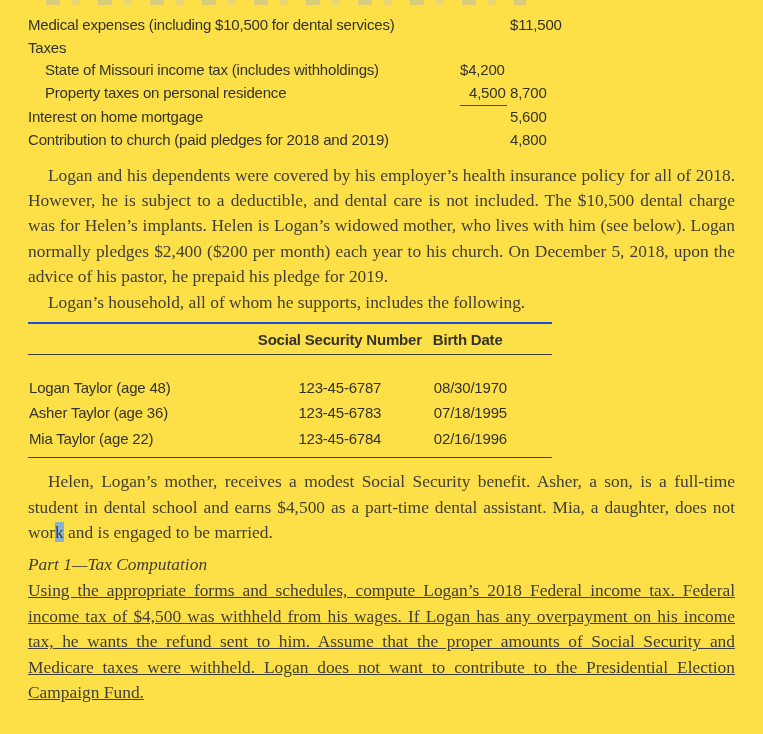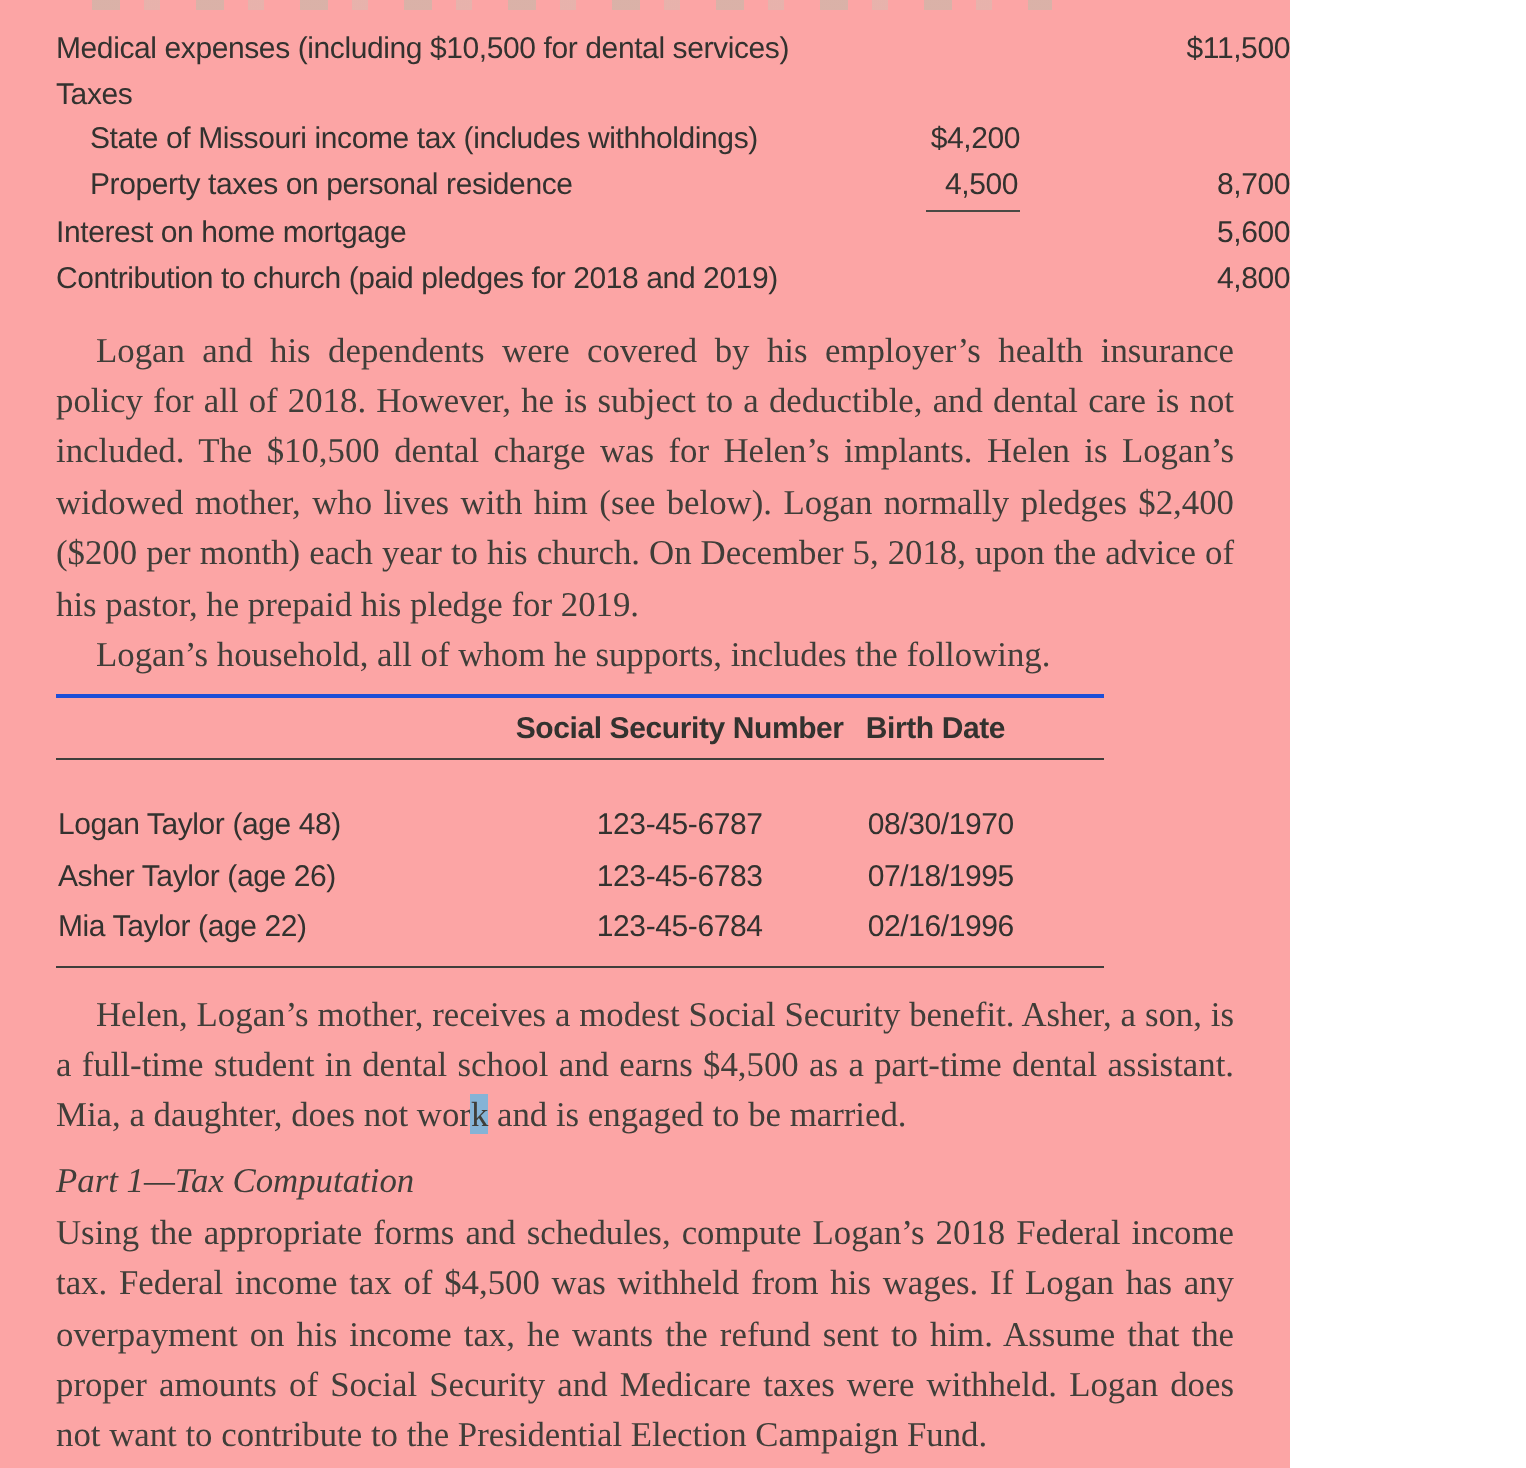--- a/index.html
+++ b/index.html
@@ -2,23 +2,23 @@
 <html><head>
 <meta charset="utf-8">
 <style>
   html, body { margin: 0; padding: 0; }
   body {
     background: #ffffff;
     font-family: "Liberation Serif", serif;
   }
   .page {
     position: relative;
-    width: 645px;
+    width: 763px;
     height: 734px;
-    background: #fca5a5;
+    background: #fde047;
     overflow: hidden;
     color: #403e39;
     box-sizing: border-box;
     padding: 0 28px 0 28px;
   }
 
   
   .top-clip {
     height: 5px;
     margin: 0 40px 9px 18px;
@@ -42,21 +42,21 @@
     margin-top: 9px;
   }
   .exp-row {
     display: grid;
     grid-template-columns: 432px 50px 135px;
     line-height: 22.6px;
     align-items: baseline;
   }
   .exp-label { white-space: nowrap; }
   .exp-row.indent .exp-label { padding-left: 17px; }
-  .exp-col1, .exp-col2 { text-align: right; white-space: nowrap; }
+  .exp-col1, .exp-col2 { white-space: nowrap; }
   .exp-col1 span { display: inline-block; }
   .exp-col1.sum-underline span {
     border-bottom: 1.6px solid #4a4944;
     padding: 0 1px 1px 9px;
   }
 
   
   .body-para {
     font-size: 17.4px;
     line-height: 25.4px;
@@ -102,21 +102,21 @@
 
   
   .part-heading {
     font-style: italic;
     font-weight: normal;
     font-size: 17.4px;
     line-height: 25px;
     margin: 7px 0 1px 0;
     color: #403e39;
   }
-  .part-body { margin-top: 0; }
+  .part-body { margin-top: 0; text-decoration: underline; }
 </style>
 </head>
 <body>
 
 <div class="page">
 
   <div class="top-clip"></div>
 
   <div class="expense-list">
     <div class="exp-row">
@@ -163,21 +163,21 @@
         <th class="col-birth">Birth Date</th>
       </tr>
     </thead>
     <tbody>
       <tr>
         <td class="col-name">Logan Taylor (age 48)</td>
         <td class="col-ssn">123-45-6787</td>
         <td class="col-birth">08/30/1970</td>
       </tr>
       <tr>
-        <td class="col-name">Asher Taylor (age 26)</td>
+        <td class="col-name">Asher Taylor (age 36)</td>
         <td class="col-ssn">123-45-6783</td>
         <td class="col-birth">07/18/1995</td>
       </tr>
       <tr>
         <td class="col-name">Mia Taylor (age 22)</td>
         <td class="col-ssn">123-45-6784</td>
         <td class="col-birth">02/16/1996</td>
       </tr>
     </tbody>
   </table>

